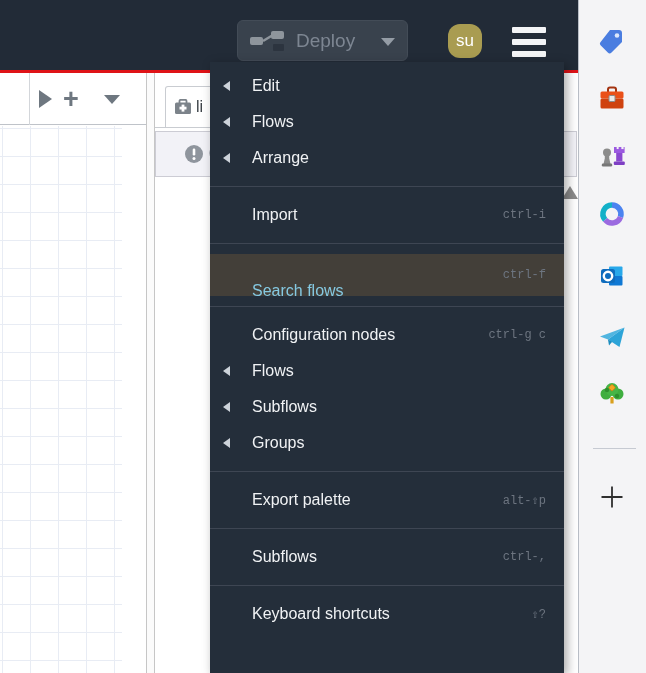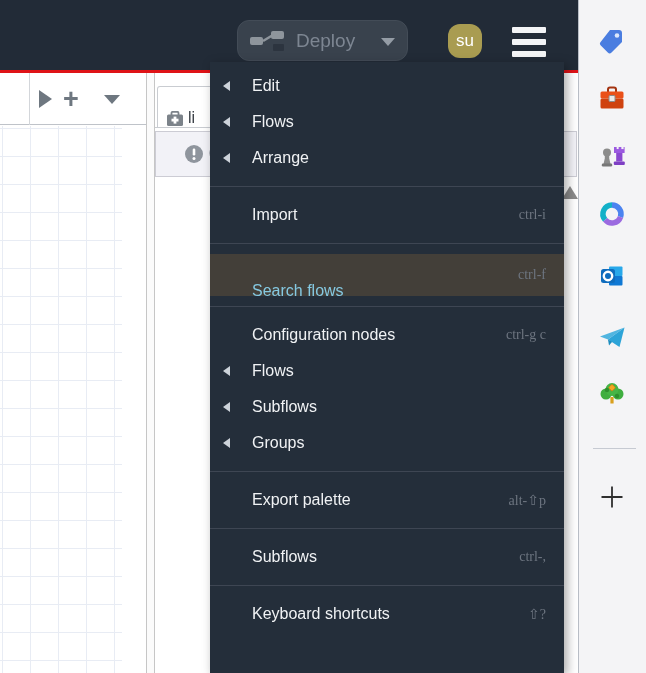--- a/index.html
+++ b/index.html
@@ -3,21 +3,21 @@
 <meta charset="utf-8">
 <style>
   html,body{margin:0;padding:0;}
   body{font-family:"Liberation Sans",sans-serif;}
   #stage{position:relative;width:646px;height:673px;overflow:hidden;background:#ffffff;}
 
   
   .app-header{position:absolute;left:0;top:0;width:578px;height:70px;background:#222b37;z-index:5;}
   .red-line{position:absolute;left:0;top:70px;width:578px;height:3px;background:#df1317;z-index:4;}
 
-  .deploy-btn{position:absolute;left:237px;top:20px;width:171px;height:41px;background:#39424d;border:1px solid #434c57;border-radius:12px;box-sizing:border-box;display:flex;align-items:center;cursor:pointer;}
+  .deploy-btn{position:absolute;left:237px;top:20px;width:171px;height:41px;background:#39424d;border:1px solid #434c57;border-radius:6px;box-sizing:border-box;display:flex;align-items:center;cursor:pointer;}
   .deploy-icon{margin-left:12px;width:36px;height:24px;}
   .deploy-label{margin-left:10px;font-size:19px;color:#7d8692;}
   .deploy-caret{position:absolute;right:12px;top:17px;width:0;height:0;border-left:7px solid transparent;border-right:7px solid transparent;border-top:8px solid #949ca5;}
   .avatar{position:absolute;left:448px;top:24px;width:34px;height:34px;border-radius:12px;background:#a99c51;color:#fff;font-size:17px;display:flex;align-items:center;justify-content:center;cursor:pointer;}
   .hamburger{position:absolute;left:512px;top:27px;width:34px;height:31px;cursor:pointer;}
   .hamburger span{display:block;width:34px;height:6px;background:#f3f4f6;border-radius:1px;margin-bottom:6px;}
 
   
   .tabbar-left{position:absolute;left:0;top:73px;width:146px;height:52px;background:#fff;border-bottom:1px solid #bfc3c9;box-sizing:border-box;z-index:1;}
   .tab-end-border{position:absolute;left:29px;top:0;width:1px;height:52px;background:#d3d6da;}
@@ -31,32 +31,32 @@
     background-size:28px 28px;background-position:2px 2px;z-index:1;}
   .scroll-gutter-left{position:absolute;left:122px;top:126px;width:24px;height:547px;background:#fff;z-index:1;}
   .scroll-up-left{position:absolute;left:126px;top:138px;width:0;height:0;border-left:8px solid transparent;border-right:8px solid transparent;border-bottom:13px solid #8b8b8b;cursor:pointer;}
   .scroll-thumb-left{position:absolute;left:128px;top:157px;width:14px;height:40px;background:#9a9a9a;border-radius:7px;cursor:pointer;}
   .ws-right-border{position:absolute;left:146px;top:73px;width:1px;height:600px;background:#c6c6c6;z-index:1;}
   .splitter{position:absolute;left:147px;top:73px;width:7px;height:600px;background:#fbfbfb;z-index:1;}
   .splitter-border{position:absolute;left:154px;top:73px;width:1px;height:600px;background:#c6c6c6;z-index:1;}
 
   
   .right-panel{position:absolute;left:155px;top:73px;width:423px;height:600px;background:#fff;z-index:1;}
-  .rp-tab{position:absolute;left:2px;top:13px;width:70px;height:41px;background:#fff;border:1px solid #c9ccd1;border-bottom:none;border-top-left-radius:3px;box-sizing:border-box;display:flex;align-items:flex-end;cursor:pointer;}
+  .rp-tab{position:absolute;left:10px;top:13px;width:70px;height:41px;background:#fff;border:1px solid #c9ccd1;border-bottom:none;border-top-left-radius:3px;box-sizing:border-box;display:flex;align-items:center;cursor:pointer;}
   .rp-tab-label{margin-left:4px;font-size:16px;color:#3c4248;}
   .rp-tabbar-border{position:absolute;left:0;top:54px;width:70px;height:1px;background:#c9ccd1;}
   .rp-toolbar{position:absolute;left:0;top:58px;width:422px;height:46px;background:#f2f2f7;border:1px solid #ccccd4;box-sizing:border-box;display:flex;align-items:center;}
   .rp-count{font-size:16px;color:#565c63;margin-left:5px;}
   .scroll-up-right{position:absolute;left:407px;top:113px;width:0;height:0;border-left:8px solid transparent;border-right:8px solid transparent;border-bottom:13px solid #8b8b8b;cursor:pointer;}
 
   
   .dropdown{position:absolute;left:210px;top:62px;width:354px;height:611px;background:#242e3a;z-index:10;box-shadow:3px 3px 10px rgba(0,0,0,.35);padding-top:6px;box-sizing:border-box;overflow:hidden;}
   .mi{position:relative;height:36px;display:flex;align-items:center;cursor:pointer;}
   .mi-label{margin-left:42px;font-size:16px;color:#f0f2f4;}
-  .mi-shortcut{position:absolute;right:18px;font-family:Liberation Serif, serif;font-size:14px;color:#6d7580;}
+  .mi-shortcut{position:absolute;right:18px;font-family:Liberation Mono, monospace;font-size:12px;color:#6d7580;}
   .mi-subarrow{position:absolute;left:13px;width:0;height:0;border-top:5px solid transparent;border-bottom:5px solid transparent;border-right:7px solid #cdd3da;}
   .mi.hl{height:42px;background:#433f39;}
   .mi.hl .mi-label{color:#85c9e2;margin-top:32px;}
   .menu-sep{border-top:1px solid #3e4653;margin:10px 0;}
 
   
   .edge-bar{position:absolute;left:578px;top:0;width:68px;height:673px;background:#f4f4f6;border-left:1px solid #b9bec6;box-sizing:border-box;z-index:6;}
   .edge-icon{position:absolute;left:19px;width:28px;height:28px;cursor:pointer;}
   .edge-divider{position:absolute;left:14px;top:448px;width:43px;height:1px;background:#c6cad2;}
   .edge-add{position:absolute;left:19px;top:483px;width:28px;height:28px;cursor:pointer;}

